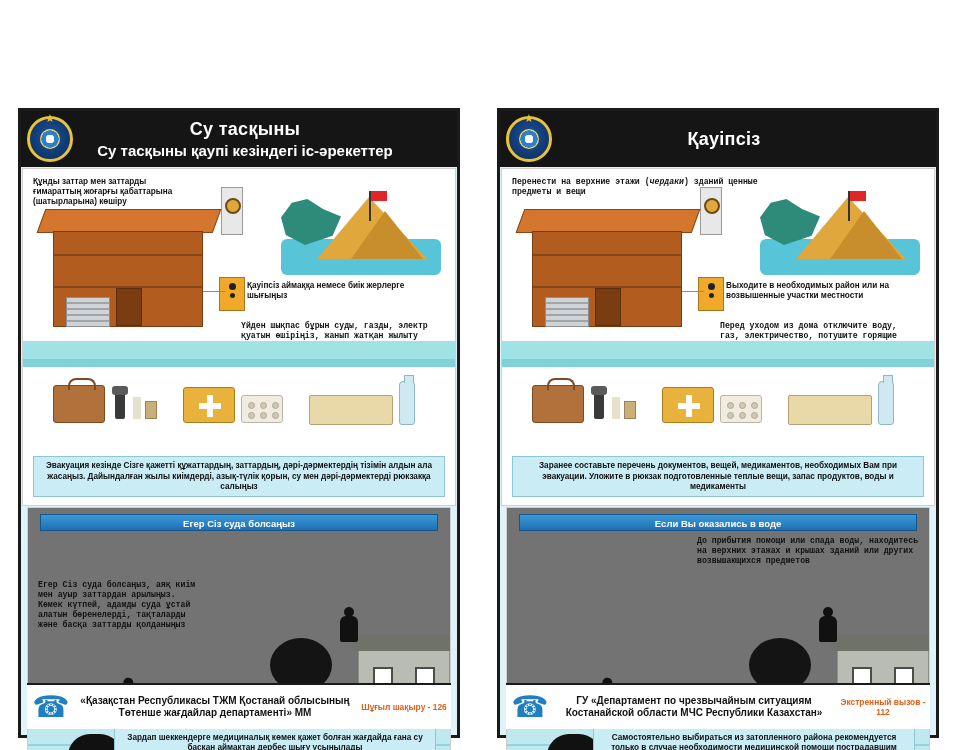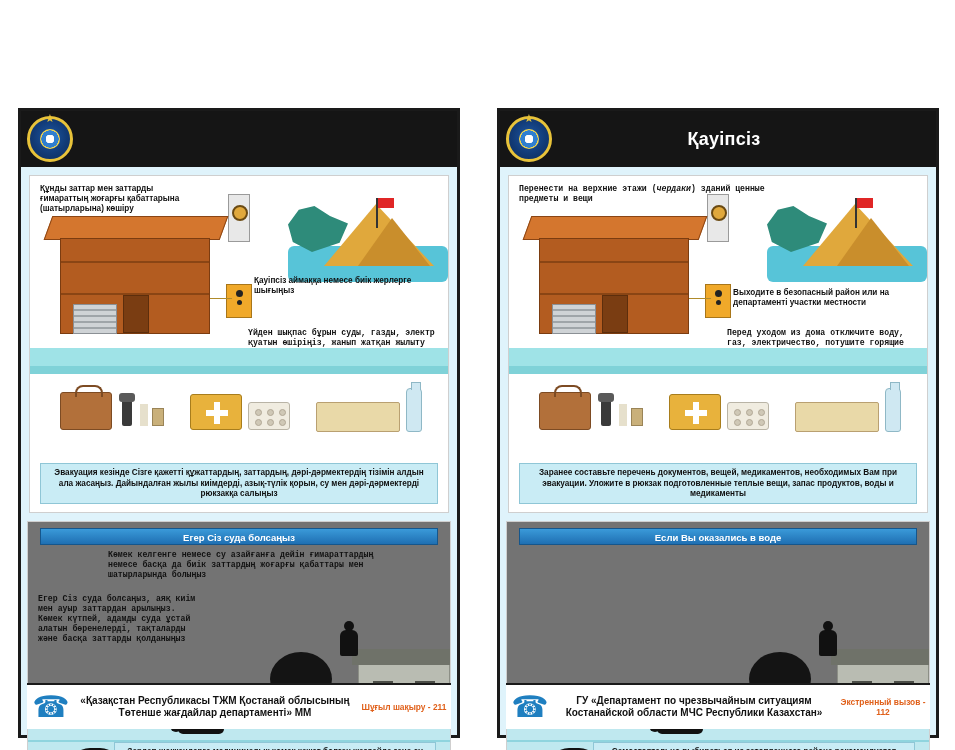--- a/index.html
+++ b/index.html
@@ -66,21 +66,21 @@
     text-align: center;
     color: #ffffff;
     padding-right: 40px;
   }
   .hdr-t1 { font-size: 18px; font-weight: bold; letter-spacing: .3px; }
   .hdr-t2 { font-size: 15px; font-weight: bold; margin-top: 2px; }
 
   
   .panel-top {
     position: relative;
-    margin: 8px;
+    margin: 1px;
     height: 338px;
     background: #ffffff;
     border: 1px solid #cfcfcf;
     overflow: hidden;
   }
   .panel-bot {
     position: relative;
     margin: 0 6px 6px 6px;
     height: 258px;
     background: #737373;
@@ -391,20 +391,24 @@
 <body>
 
 <div class="page">
 
   <div class="poster left">
 
     <div class="hdr">
       <div class="emblem">
         <span class="star">★</span>
       </div>
+      <div class="hdr-titles">
+        <div class="hdr-t1">Су тасқыны</div>
+        <div class="hdr-t2">Су тасқыны қаупі кезіндегі іс-әрекеттер</div>
+      </div>
     </div>
 
     <div class="panel-top">
 
       <div class="txt" style="left:10px; top:8px; width:150px;">Құнды заттар мен заттарды ғимараттың жоғарғы қабаттарына (шатырларына) көшіру</div>
 
       <div class="pole-box">
           <div class="circ"></div>
         </div>
 
@@ -421,21 +425,21 @@
       <div class="house">
         <div class="band" style="top:22px;"></div>
         <div class="band" style="top:54px;"></div>
         <div class="door"></div>
         <div class="stairs"></div>
       </div>
 
       <div class="sign-person"></div>
       <div class="leader" style="left:180px; top:122px; width:22px;"></div>
 
-      <div class="txt" style="left:224px; top:100px; width:190px;">Қауіпсіз аймаққа немесе биік жерлерге шығыңыз</div>
+      <div class="txt" style="left:224px; top:112px; width:190px;">Қауіпсіз аймаққа немесе биік жерлерге шығыңыз</div>
 
       <div class="txt c" style="left:218px; top:152px; width:200px;">Үйден шықпас бұрын суды, газды, электр қуатын өшіріңіз, жанып жатқан жылыту пештерін өшіріңіз</div>
 
       <div class="water-band"></div>
       <div class="water-band b2"></div>
 
       <div class="bag" style="left:30px; top:216px;"></div>
       <div class="torch" style="left:92px; top:224px;"></div>
       <div class="candle" style="left:110px; top:228px;"></div>
       <div class="cans" style="left:122px; top:232px;"></div>
@@ -453,21 +457,20 @@
       </div>
       <div class="crate" style="left:286px; top:226px;"></div>
       <div class="bottle" style="left:376px; top:212px;"></div>
 
       <div class="callout" style="left:10px; right:10px; bottom:8px;">Эвакуация кезінде Сізге қажетті құжаттардың, заттардың, дәрі-дәрмектердің тізімін алдын ала жасаңыз. Дайындалған жылы киімдерді, азық-түлік қорын, су мен дәрі-дәрмектерді рюкзакқа салыңыз</div>
     </div>
 
     <div class="panel-bot">
       <div class="blue-bar">Егер Сіз суда болсаңыз</div>
 
-      <div class="txt c" style="left:80px; top:28px; width:290px;">Көмек келгенге немесе су азайғанға дейін ғимараттардың немесе басқа да биік заттардың жоғарғы қабаттары мен шатырларында болыңыз</div>
 
       <div class="txt c" style="left:10px; top:72px; width:160px;">Егер Сіз суда болсаңыз, аяқ киім мен ауыр заттардан арылыңыз. Көмек күтпей, адамды суда ұстай алатын бөренелерді, тақталарды және басқа заттарды қолданыңыз</div>
 
       <div class="bot-scene">
         <div class="ground">
           <div class="line" style="top:16px;"></div>
           <div class="line" style="top:34px;"></div>
           <div class="line" style="top:52px;"></div>
         </div>
         <div class="bank"></div>
@@ -485,21 +488,21 @@
         <div class="swimmer" style="left:150px; bottom:44px;"></div>
         <div class="dark-rock" style="left:40px; bottom:8px;"></div>
       </div>
 
       <div class="callout" style="left:86px; right:14px; bottom:6px;">Зардап шеккендерге медициналық көмек қажет болған жағдайда ғана су басқан аймақтан дербес шығу ұсынылады</div>
     </div>
 
     <div class="footer">
       <div class="phone-ico">☎</div>
       <div class="footer-text">«Қазақстан Республикасы ТЖМ Қостанай облысының Төтенше жағдайлар департаменті» ММ</div>
-      <div class="footer-emerg">Шұғыл шақыру - 211</div>
+      <div class="footer-emerg">Шұғыл шақыру - 126</div>
     </div>
   </div>
 
   <div class="poster right">
 
     <div class="hdr">
       <div class="emblem">
         <span class="star">★</span>
       </div>
       <div class="hdr-titles">
@@ -530,21 +533,21 @@
       <div class="house">
         <div class="band" style="top:22px;"></div>
         <div class="band" style="top:54px;"></div>
         <div class="door"></div>
         <div class="stairs"></div>
       </div>
 
       <div class="sign-person"></div>
       <div class="leader" style="left:180px; top:122px; width:22px;"></div>
 
-      <div class="txt" style="left:224px; top:112px; width:190px;">Выходите в безопасный район или на департаменті участки местности</div>
+      <div class="txt" style="left:224px; top:112px; width:190px;">Выходите в необходимых район или на возвышенные участки местности</div>
 
       <div class="txt c" style="left:218px; top:152px; width:200px;">Перед уходом из дома отключите воду, газ, электричество, потушите горящие печи отопления</div>
 
       <div class="water-band"></div>
       <div class="water-band b2"></div>
 
       <div class="bag" style="left:30px; top:216px;"></div>
       <div class="torch" style="left:92px; top:224px;"></div>
       <div class="candle" style="left:110px; top:228px;"></div>
       <div class="cans" style="left:122px; top:232px;"></div>
@@ -562,20 +565,21 @@
       </div>
       <div class="crate" style="left:286px; top:226px;"></div>
       <div class="bottle" style="left:376px; top:212px;"></div>
 
       <div class="callout" style="left:10px; right:10px; bottom:8px;">Заранее составьте перечень документов, вещей, медикаментов, необходимых Вам при эвакуации. Уложите в рюкзак подготовленные теплые вещи, запас продуктов, воды и медикаменты</div>
     </div>
 
     <div class="panel-bot">
       <div class="blue-bar">Если Вы оказались в воде</div>
 
+      <div class="txt c" style="left:190px; top:28px; width:235px;">До прибытия помощи или спада воды, находитесь на верхних этажах и крышах зданий или других возвышающихся предметов</div>
 
 
       <div class="bot-scene">
         <div class="ground">
           <div class="line" style="top:16px;"></div>
           <div class="line" style="top:34px;"></div>
           <div class="line" style="top:52px;"></div>
         </div>
         <div class="bank"></div>
         <div class="tree-trunk" style="left:268px; bottom:52px;"></div>

